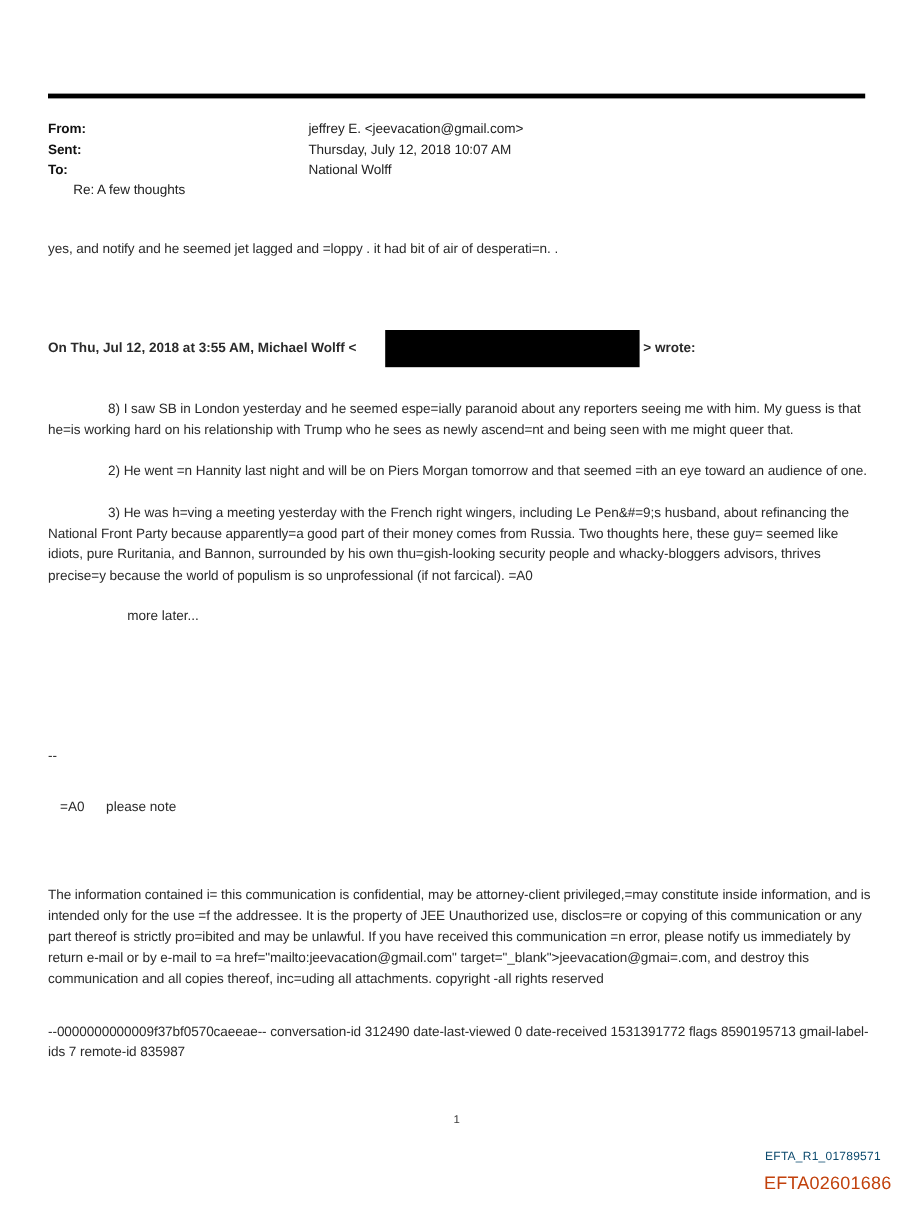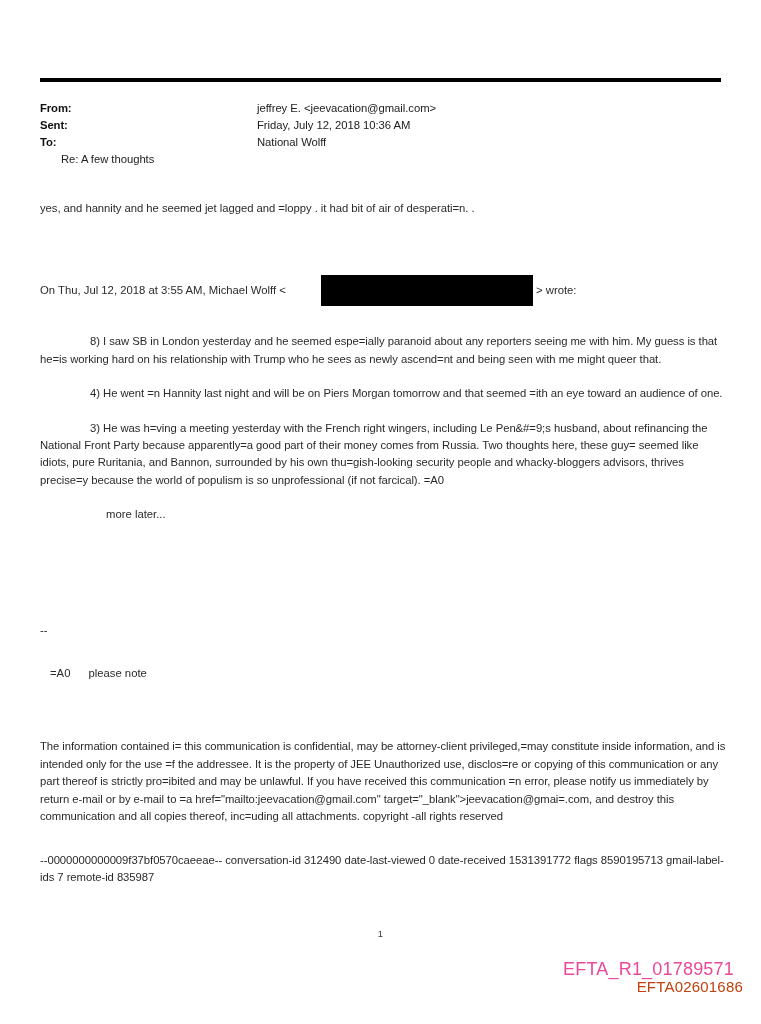--- a/index.html
+++ b/index.html
@@ -79,20 +79,21 @@
   .wrote-line {
     position: relative;
     margin: 0;
     height: 34px;
   }
   .wrote-pre,
   .wrote-post {
     position: absolute;
     top: 9px;
     white-space: nowrap;
+    font-weight: bold;
   }
   .wrote-pre { left: 0; }
   .wrote-post { left: 496px; }
   .redaction {
     position: absolute;
     left: 281px;
     top: 2px;
     width: 212px;
     height: 31px;
     background: #000000;
@@ -138,22 +139,22 @@
     width: 761px;
     text-align: center;
     font-size: 9.5px;
     color: #3a3a3a;
   }
   
   .bates-top {
     position: absolute;
     right: 27px;
     top: 959px;
-    font-size: 18px;
-    color: #ec4899;
+    font-size: 10px;
+    color: #0c4a6e;
     letter-spacing: 0.2px;
     font-family: "Liberation Sans", sans-serif;
     margin-left: 30px;
   }
   .bates-bottom {
     position: absolute;
     right: 18px;
     top: 978px;
     font-size: 15px;
     color: #c2410c;
@@ -168,48 +169,48 @@
 
   <div class="top-rule"></div>
 
   <div class="hdr">
     <div class="hdr-row">
       <div class="hdr-label">From:</div>
       <div class="hdr-value">jeffrey E. &lt;jeevacation@gmail.com&gt;</div>
     </div>
     <div class="hdr-row">
       <div class="hdr-label">Sent:</div>
-      <div class="hdr-value">Friday, July 12, 2018 10:36 AM</div>
+      <div class="hdr-value">Thursday, July 12, 2018 10:07 AM</div>
     </div>
     <div class="hdr-row">
       <div class="hdr-label">To:</div>
       <div class="hdr-value">National Wolff</div>
     </div>
     <div class="hdr-row">
       <div class="hdr-value">Re: A few thoughts</div>
     </div>
   </div>
 
   <div class="body-area">
 
-    <p class="para tight">yes,  and hannity and he seemed jet lagged and  =loppy  .    it had  bit of air of desperati=n.  .</p>
+    <p class="para tight">yes,  and notify and he seemed jet lagged and  =loppy  .    it had  bit of air of desperati=n.  .</p>
 
     <div class="spacer-lg"></div>
 
     <div class="wrote-line">
       <span class="wrote-pre">On Thu, Jul 12, 2018 at 3:55 AM, Michael Wolff &lt;</span>
       <span class="redaction"></span>
       <span class="wrote-post">&gt; wrote:</span>
     </div>
 
     <div class="spacer-md"></div>
 
     <p class="para indent">8) I saw SB in London yesterday and he seemed espe=ially paranoid about any reporters seeing me with him. My guess is that he=is working hard on his relationship with Trump who he sees as newly ascend=nt and being seen with me might queer that.</p>
 
-    <p class="para indent">4) He went =n Hannity last night and will be on Piers Morgan tomorrow and that seemed =ith an eye toward an audience of one.</p>
+    <p class="para indent">2) He went =n Hannity last night and will be on Piers Morgan tomorrow and that seemed =ith an eye toward an audience of one.</p>
 
     <p class="para indent">3) He was h=ving a meeting yesterday with the French right wingers, including Le Pen&amp;#=9;s husband, about refinancing the National Front Party because apparently=a good part of their money comes from Russia. Two thoughts here, these guy= seemed like idiots, pure Ruritania, and Bannon, surrounded by his own thu=gish-looking security people and whacky-bloggers advisors, thrives precise=y because the world of populism is so unprofessional (if not farcical). =A0</p>
 
     <p class="indent-more">more later...</p>
 
     <div class="spacer-lg"></div>
     <div class="spacer-md"></div>
 
     <p class="dashdash">--</p>
 

